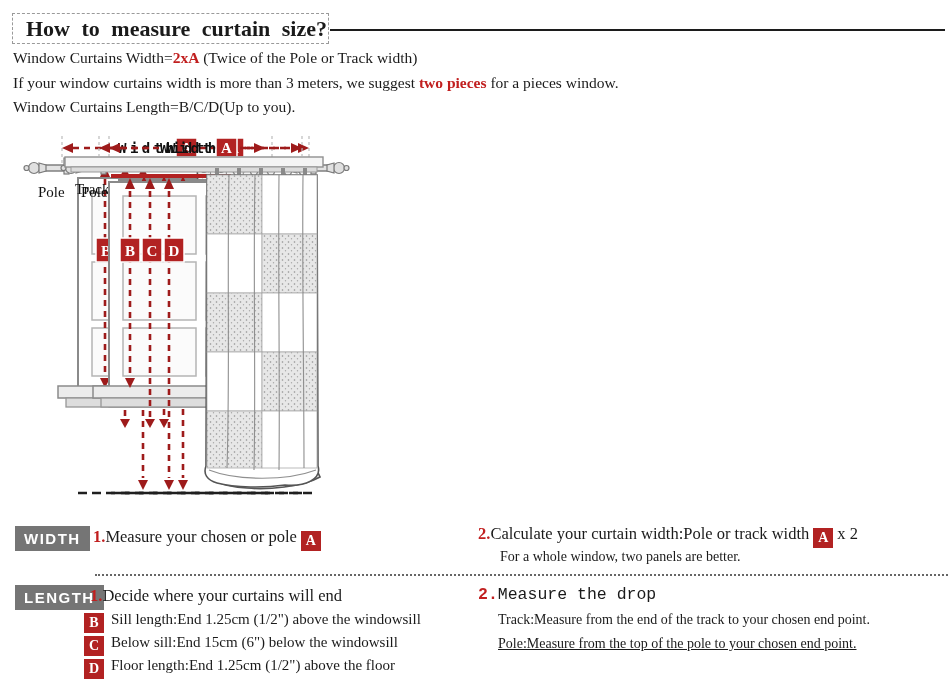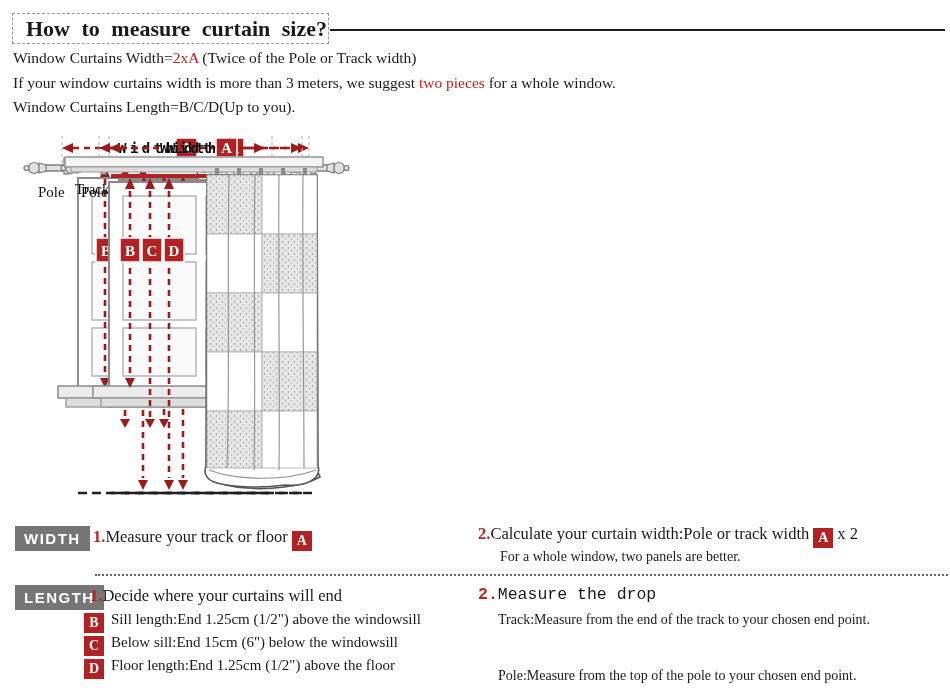--- a/index.html
+++ b/index.html
@@ -5,21 +5,21 @@
   html,body{margin:0;padding:0;background:#fff;}
   .stage{position:relative;width:950px;height:700px;background:#ffffff;
          font-family:"Liberation Serif",serif;color:#1a1a1a;overflow:hidden;padding-left:47px;}
 
   
   .title-box{position:absolute;left:12px;top:13px;width:317px;height:31px;
              border:1px dashed #9a9a9a;box-sizing:border-box;display:flex;align-items:center;
              padding-left:13px;font-size:22px;font-weight:bold;word-spacing:6px;background:#fff;}
   .title-rule{position:absolute;left:330px;top:29px;width:615px;height:2px;background:#1c1c1c;}
   .intro{position:absolute;left:13px;top:46px;font-size:15.5px;line-height:24.5px;}
-  .red-bold{color:#c11f1f;font-weight:normal;}
+  .red-bold{color:#c11f1f;font-weight:bold;}
 
   
   .diagram{position:absolute;top:130px;width:320px;height:372px;}
   #d1{left:0;} #d2{left:320;} #d3{left:630;}
 
   .arrow-dash{stroke:#9e1b1b;stroke-width:2.6;stroke-dasharray:6 5;fill:none;}
   .ahead{fill:#9e1b1b;}
   .guide{stroke:#bcbcbc;stroke-width:1.2;stroke-dasharray:3 3;}
   .rod{fill:#e3e3e3;stroke:#808080;stroke-width:1.3;}
   .fin{fill:#e0e0e0;stroke:#7a7a7a;stroke-width:1.2;}
@@ -59,21 +59,21 @@
 
 <div class="stage">
 
   <div class="title-box">
     <span>How to measure curtain size?</span>
   </div>
   <div class="title-rule"></div>
 
   <div class="intro">
     <div><span>Window Curtains Width=</span><span class="red-bold">2xA</span><span> (Twice of the Pole or Track width)</span></div>
-    <div><span>If your window curtains width is more than 3 meters, we suggest </span><span class="red-bold">two pieces</span><span> for a whole window.</span></div>
+    <div><span>If your window curtains width is more than 3 meters, we suggest </span><span class="red-bold">two pieces</span><span> for a pieces window.</span></div>
     <div>Window Curtains Length=B/C/D(Up to you).</div>
   </div>
 
   <svg id="d1" class="diagram" viewBox="0 130 320 372">
     <defs>
       <pattern id="speck1" width="6" height="6" patternUnits="userSpaceOnUse">
         <rect width="6" height="6" fill="#f2f2f2"></rect>
         <circle cx="1.5" cy="1.5" r="0.7" fill="#9c9c9c"></circle>
         <circle cx="4.5" cy="4" r="0.6" fill="#b3b3b3"></circle>
       </pattern>
@@ -373,21 +373,21 @@
       <text class="ltxt" x="735" y="256">C</text>
       <text class="ltxt" x="757" y="256">D</text>
     </g>
 
     <line class="floor" x1="694" y1="493" x2="888" y2="493"></line>
   </svg>
 
   <div id="width-label" class="seclabel">WIDTH</div>
 
   <div class="step" style="left:93px;top:527px;">
-    <span class="stepnum">1.</span><span>Measure your track or floor</span><span class="badge">A</span>
+    <span class="stepnum">1.</span><span>Measure your chosen or pole</span><span class="badge">A</span>
   </div>
 
   <div class="step" style="left:478px;top:524px;">
     <span class="stepnum">2.</span><span>Calculate your curtain width:Pole or track width</span><span class="badge">A</span><span>x 2</span>
   </div>
   <div class="note" style="left:500px;top:549px;">For a whole window, two panels are better.</div>
 
   <div class="divider"></div>
 
   <div id="length-label" class="seclabel">LENGTH</div>
@@ -403,15 +403,15 @@
     <span class="badge">C</span><span>Below sill:End 15cm (6") below the windowsill</span>
   </div>
   <div class="li-row" style="left:84px;top:657px;">
     <span class="badge">D</span><span>Floor length:End 1.25cm (1/2") above the floor</span>
   </div>
 
   <div class="step" style="left:478px;top:585px;font-family:Liberation Mono, monospace;">
     <span class="stepnum">2.</span><span>Measure the drop</span>
   </div>
   <div class="drop-row" style="left:498px;top:612px;">Track:Measure from the end of the track to your chosen end point.</div>
-  <div class="drop-row" style="left:498px;top:668px;">Pole:Measure from the top of the pole to your chosen end point.</div>
+  <div class="drop-row" style="left:498px;top:636px;text-decoration:underline;">Pole:Measure from the top of the pole to your chosen end point.</div>
 
 </div>
 
 </body></html>

